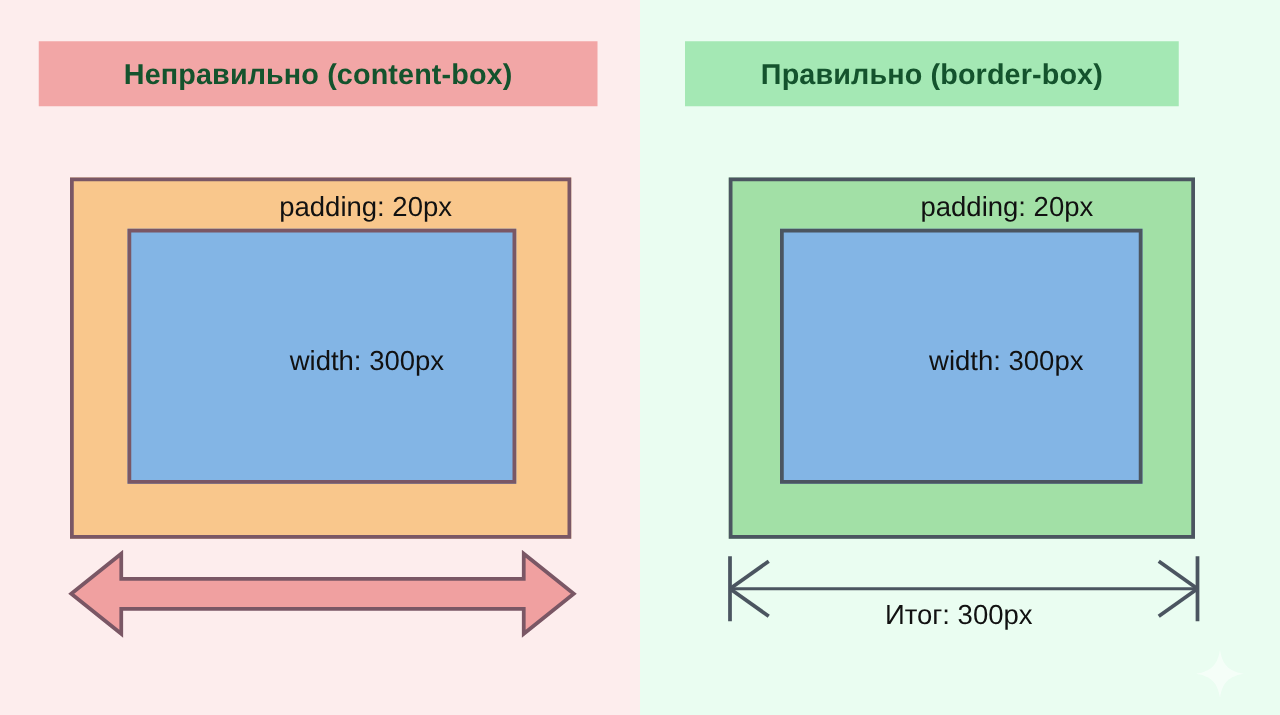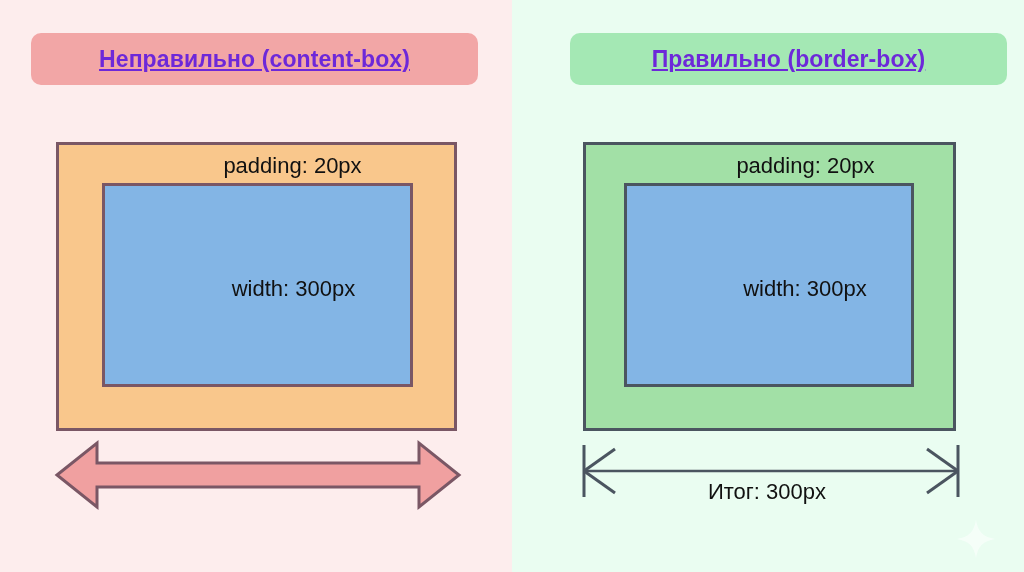--- a/index.html
+++ b/index.html
@@ -24,33 +24,32 @@
     width: 512px;
   }
   .half-left  { left: 0;   background: #fdeded; }
   .half-right { left: 512px; background: #eafdf1; }
 
   
   .badge {
     position: absolute;
     top: 33px;
     height: 52px;
-    border-radius: 10px;
+    border-radius: 0;
     display: flex;
     align-items: center;
     justify-content: center;
     font-size: 23px;
     font-weight: bold;
-    color: #6d28d9;
+    color: #14532d;
     letter-spacing: 0.1px;
     white-space: nowrap;
-    text-decoration: underline;
   }
   .badge-left  { left: 31px;  width: 447px; background: #f2a6a6; }
-  .badge-right { left: 570px; width: 437px; background: #a4e8b4; text-align: right; }
+  .badge-right { left: 548px; width: 395px; background: #a4e8b4; text-align: right; }
 
   
   .outer-box {
     position: absolute;
     top: 142px;
     height: 289px;
     box-sizing: border-box;
   }
   .outer-left {
     left: 56px;

